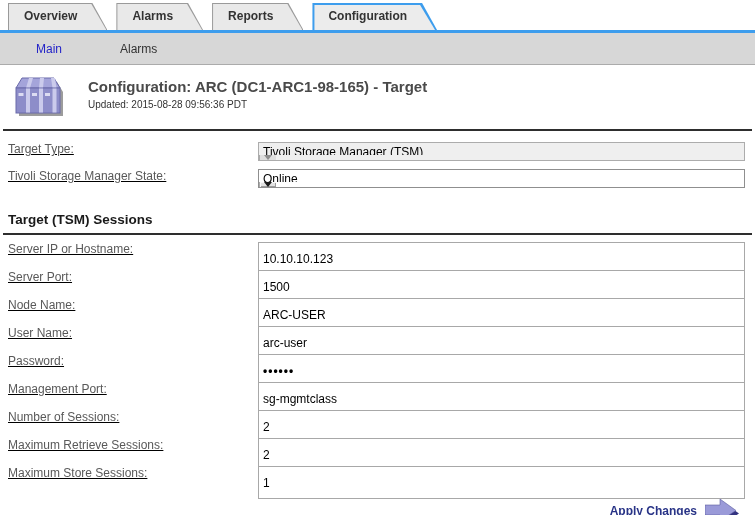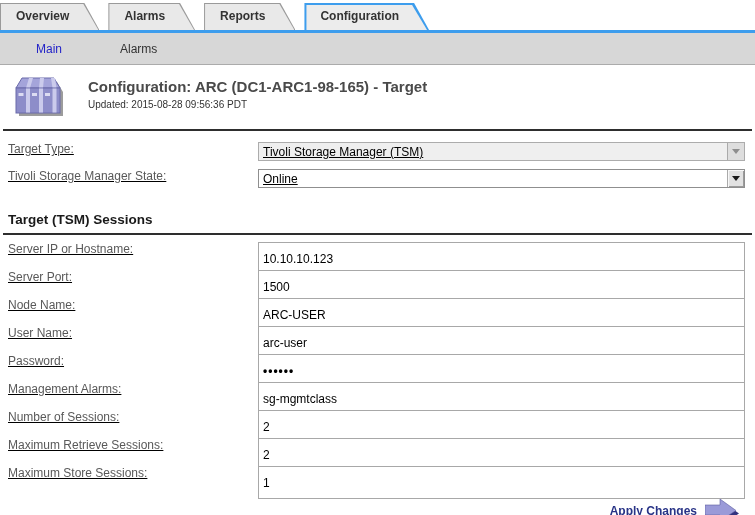--- a/index.html
+++ b/index.html
@@ -7,21 +7,21 @@
   body {
     width:755px; height:515px; overflow:hidden;
     background:#ffffff;
     font-family:"Liberation Sans", sans-serif;
     -webkit-font-smoothing:antialiased;
   }
 
   
   .tabbar {
     display:flex; align-items:flex-end;
-    height:33px; padding-left:0;
+    height:33px; padding-left:8px;
     border-bottom:3px solid #3d9ded;
     gap:9px;
   }
   .tab { position:relative; height:27px; cursor:default; }
   .tab .shape {
     position:absolute; inset:0; background:#9a9a9a;
     clip-path:polygon(0 0, calc(100% - 15px) 0, 100% 100%, 0 100%);
   }
   .tab .shape-inner {
     position:absolute; left:1px; top:1px; right:1px; bottom:0;
@@ -62,21 +62,21 @@
   .frow.field { height:28px; }
   .dd-rows { margin-top:11px; }
   .flabel {
     flex:0 0 258px; padding-left:8px;
     font-size:12px; color:#595959;
   }
   .fcontrol { flex:1; margin-right:10px; position:relative; }
 
   .dropdown {
     display:flex; height:19px; align-items:stretch;
-    border:1px solid #8f8f8f; background:#fff;
+    border:1px solid #8f8f8f; background:#fff;flex-direction:column;
   }
   .dropdown .dd-text { flex:1; font-size:12px; color:#000; padding:2px 0 0 4px; overflow:hidden; white-space:nowrap; }
   .dd-btn {
     width:17px; background:#e2e2e2; border-left:1px solid #aaa;
     display:flex; align-items:center; justify-content:center;
     box-shadow:inset 1px 1px 0 #f8f8f8, inset -1px -1px 0 #9b9b9b;
   }
   .dd-tri { width:0; height:0; border-left:4px solid transparent; border-right:4px solid transparent; border-top:5px solid #1a1a1a; }
   .dropdown.disabled { background:#efefef; border-color:#acacac; }
   .dropdown.disabled .dd-btn { background:#dedede; box-shadow:none; }
@@ -218,21 +218,21 @@
       <input class="textfield" type="text" value="arc-user" style="">
     </div>
   </div>
   <div class="frow field">
     <div class="flabel">Password:</div>
     <div class="fcontrol">
       <input class="textfield masked" type="text" value="••••••" style="">
     </div>
   </div>
   <div class="frow field">
-    <div class="flabel">Management Alarms:</div>
+    <div class="flabel">Management Port:</div>
     <div class="fcontrol">
       <input class="textfield" type="text" value="sg-mgmtclass" style="">
     </div>
   </div>
   <div class="frow field">
     <div class="flabel">Number of Sessions:</div>
     <div class="fcontrol">
       <input class="textfield" type="text" value="2" style="">
     </div>
   </div>

